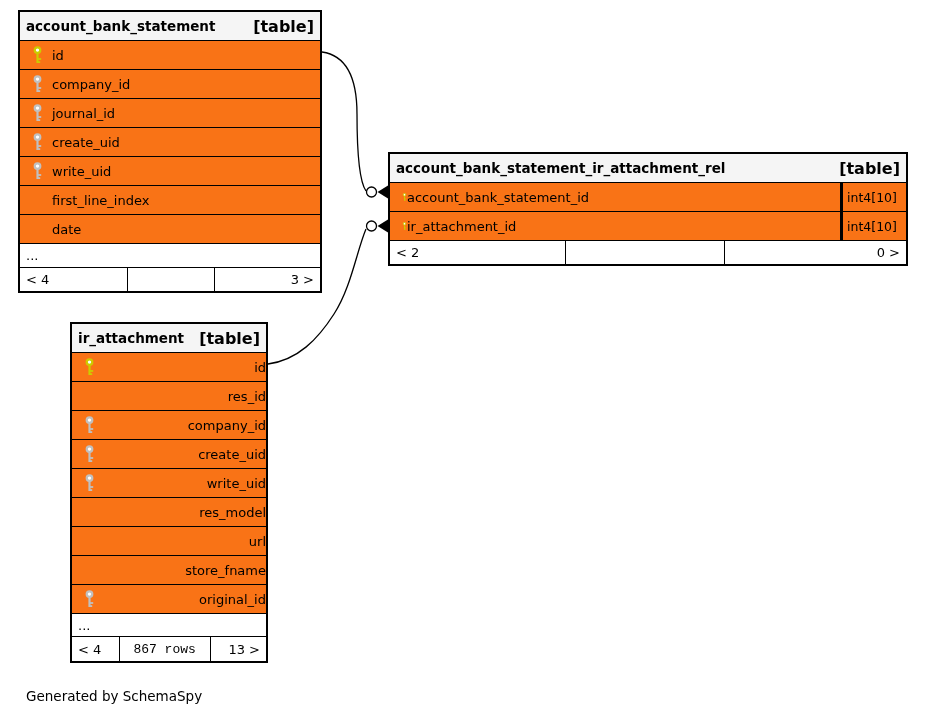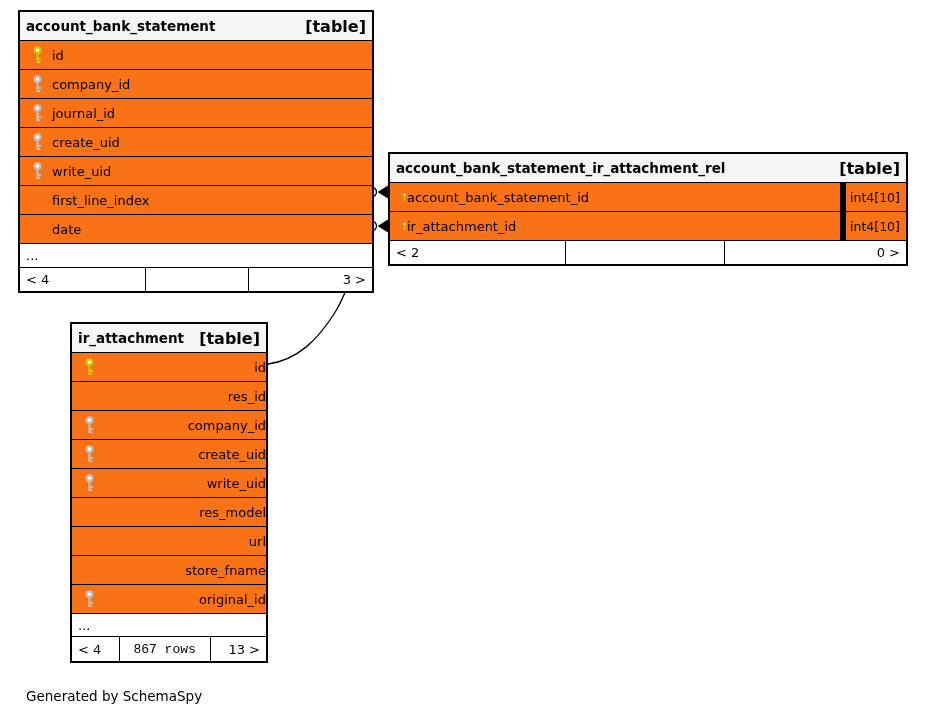--- a/index.html
+++ b/index.html
@@ -19,21 +19,21 @@
   }
   .er-title{font-weight:bold;font-size:13.5px;letter-spacing:0px;white-space:nowrap;}
   .er-badge{font-size:16px;white-space:nowrap;margin-left:8px;font-weight:bold;}
   .er-row{
     display:flex;align-items:center;border-top:1px solid #000;
     box-sizing:border-box;background:#f97316;font-size:13px;
   }
   .keyslot{display:flex;align-items:center;box-sizing:border-box;padding-left:12px;flex:none;}
   .colname{white-space:nowrap;flex:1;}
   .coltype{
-    flex:none;border-left:6px solid #000000;height:100%;
+    flex:none;border-left:3px solid #000000;height:100%;
     display:flex;align-items:center;padding:0 4px;box-sizing:border-box;
     font-size:12.5px;white-space:nowrap;
   }
   .er-ellipsis{
     display:flex;align-items:center;border-top:1px solid #000;
     box-sizing:border-box;padding:0 6px;font-size:13px;
   }
   .er-footer{
     display:flex;align-items:stretch;border-top:1px solid #000;
     box-sizing:border-box;font-size:13px;
@@ -53,21 +53,21 @@
   <g stroke="#000" stroke-width="1.3" fill="none">
     <path d="M 322 52 C 350 56 357 84 357 114 C 357 148 359 181 366 191"></path>
     <path d="M 268 364 C 298 360 318 339 334 314 C 351 288 357 250 366 229"></path>
   </g>
   <circle cx="371.5" cy="192" r="5" fill="#fff" stroke="#000" stroke-width="1.3"></circle>
   <polygon points="377.5,192 388,185.6 388,198.4" fill="#000"></polygon>
   <circle cx="371.5" cy="226" r="5" fill="#fff" stroke="#000" stroke-width="1.3"></circle>
   <polygon points="377.5,226 388,219.6 388,232.4" fill="#000"></polygon>
 </svg>
 
-<div id="t0" class="er-table" style="left:18px;top:10px;width:356px;">
+<div id="t0" class="er-table" style="left:18px;top:10px;width:304px;">
     <div class="er-header" style="height:28px">
       <span class="er-title">account_bank_statement</span>
       <span class="er-badge">[table]</span>
     </div>
     <div class="er-row" style="height:29px">
       <span class="keyslot" style="width:32px">
         <svg width="11" height="18" viewBox="0 0 11 18">
           <circle cx="5.5" cy="4.1" r="2.8" fill="#fff" stroke="#cccc00" stroke-width="2.2"></circle>
           <line x1="5.5" y1="6.9" x2="5.5" y2="17" stroke="#cccc00" stroke-width="2.2"></line>
           <line x1="5.5" y1="13" x2="9.2" y2="13" stroke="#cccc00" stroke-width="1.8"></line>

